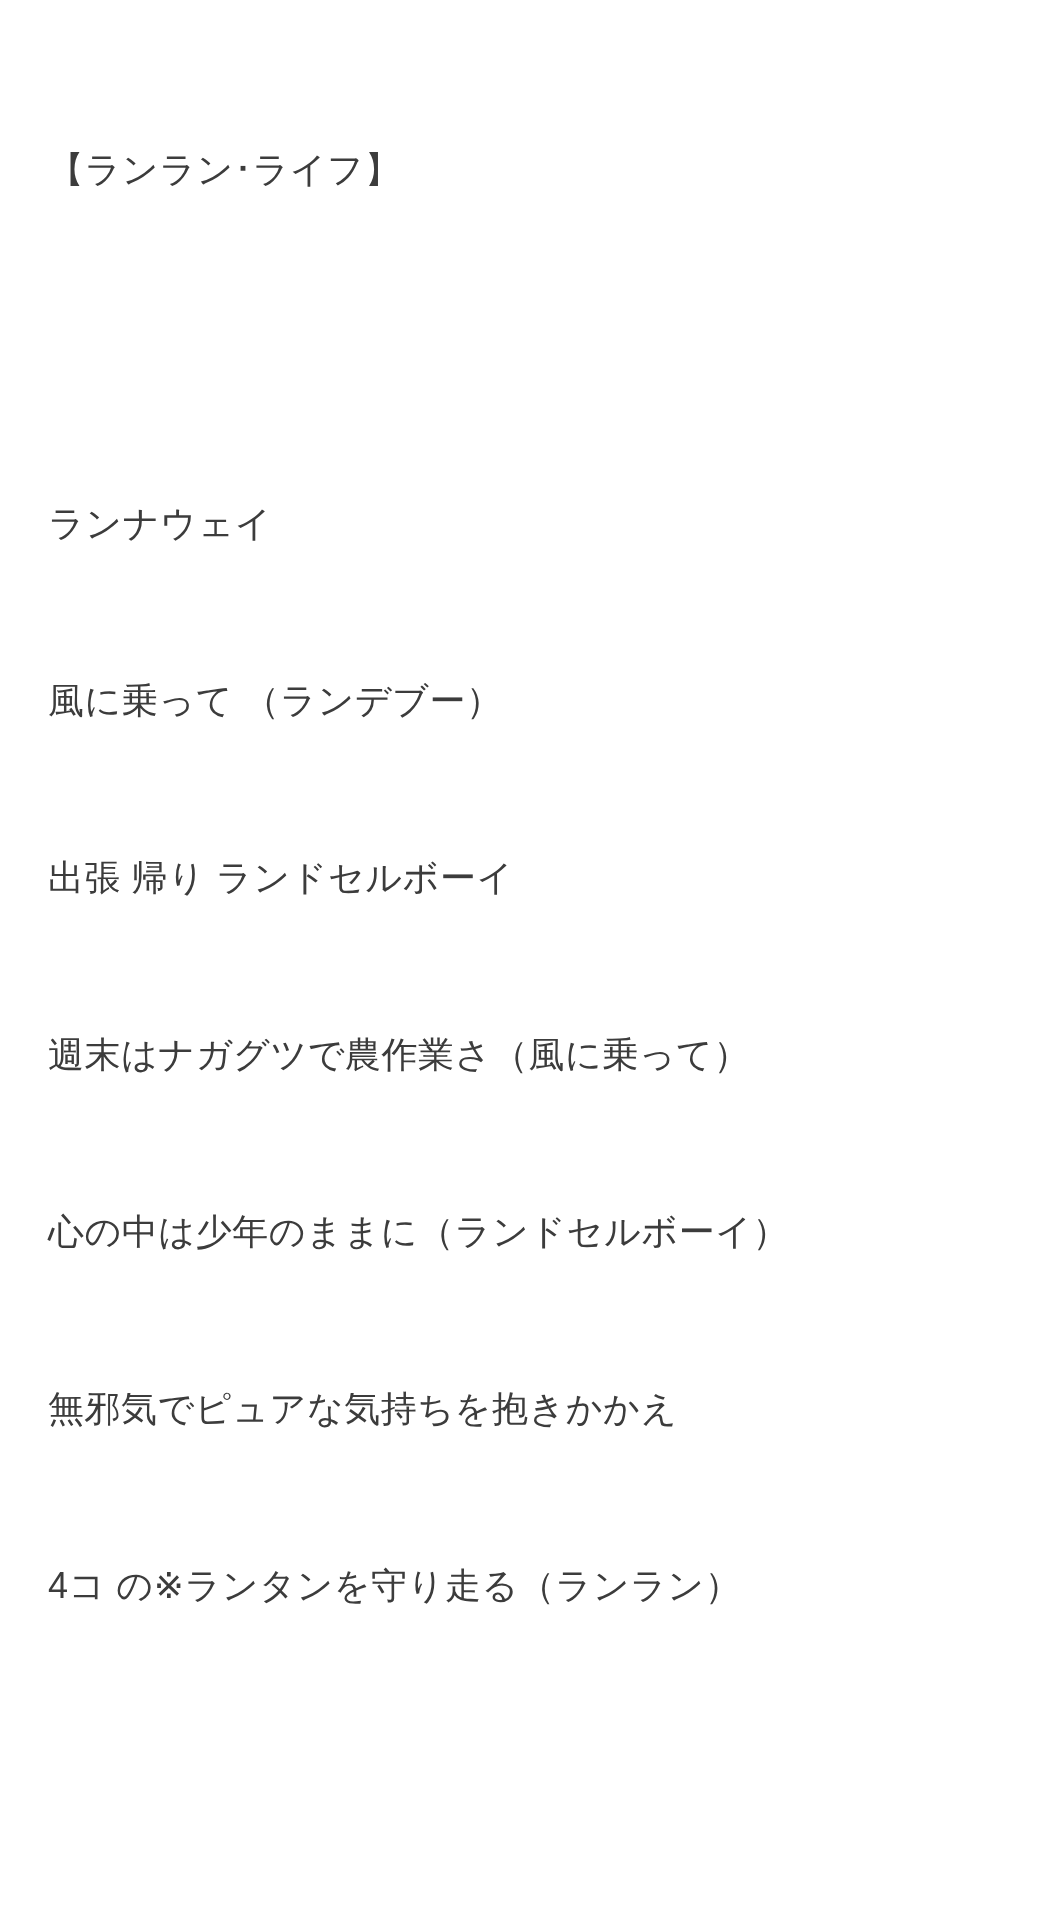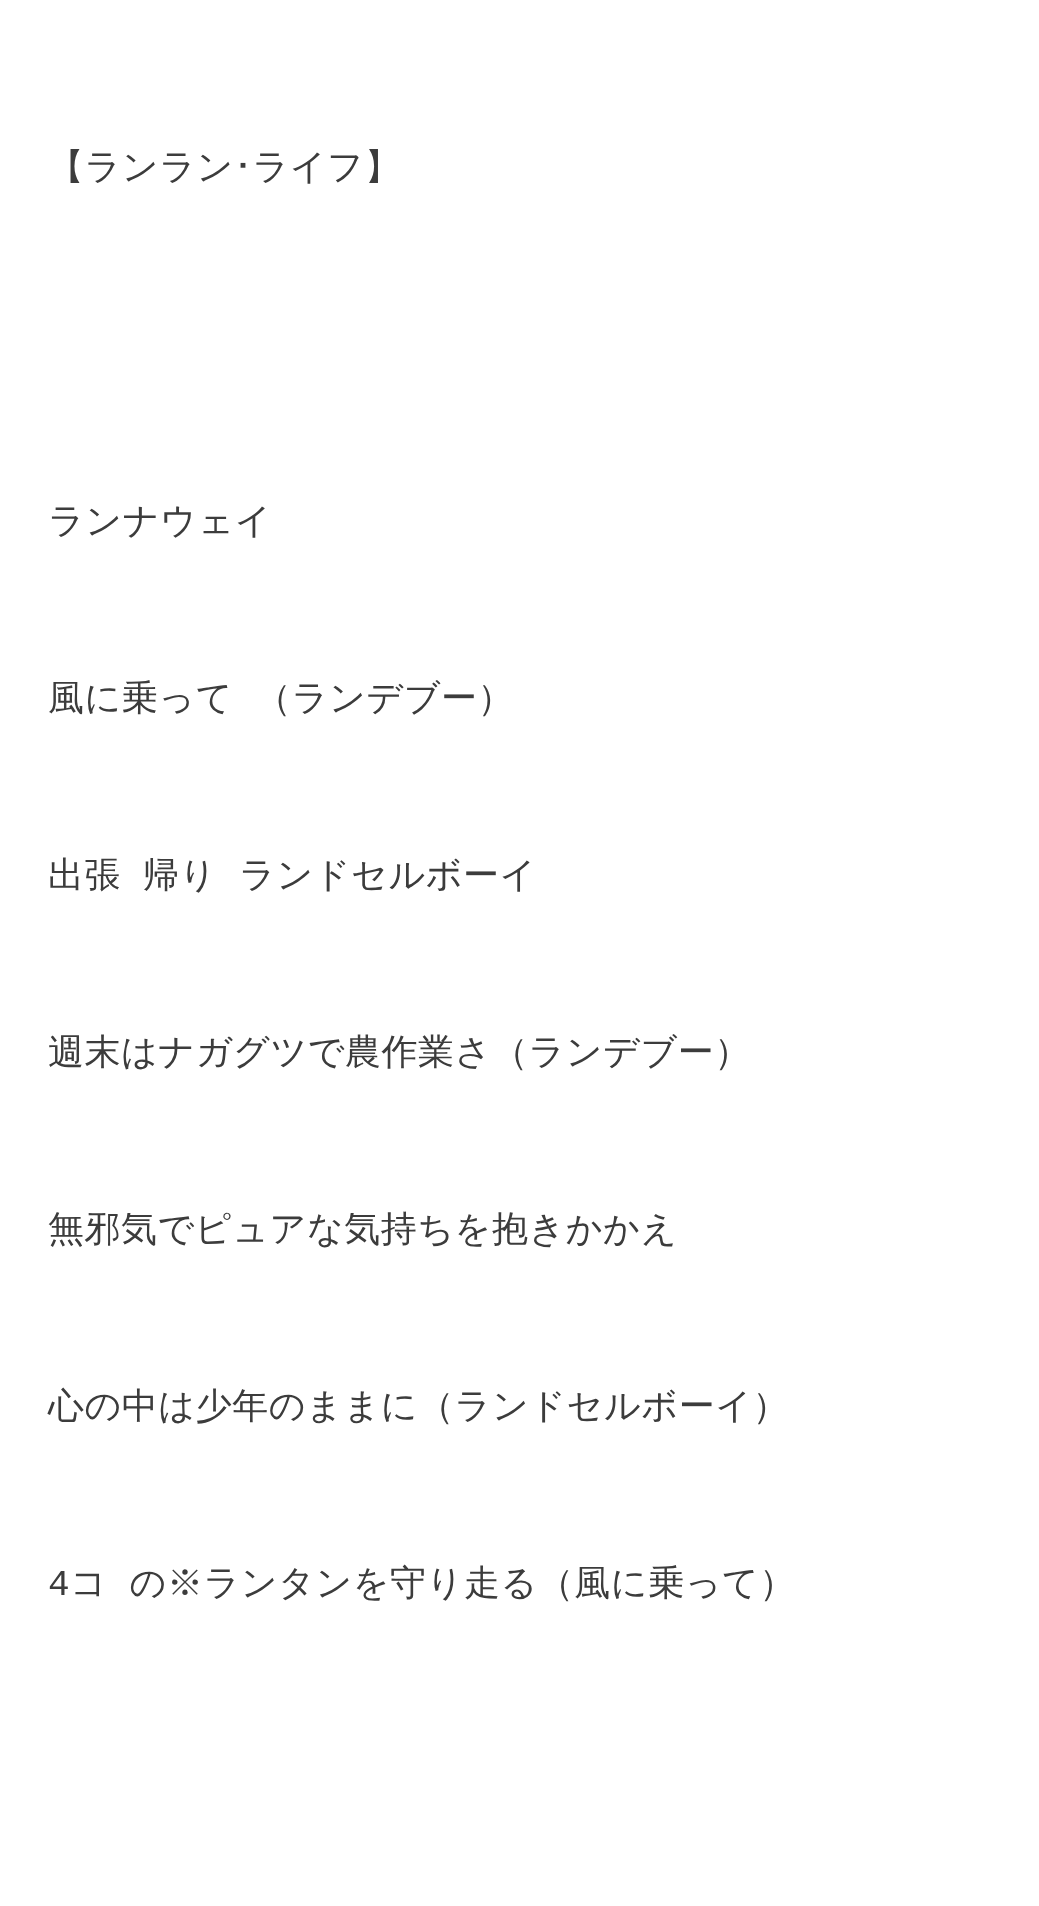--- a/index.html
+++ b/index.html
@@ -25,40 +25,39 @@
     font-size: 36px;
     line-height: 59px;
     letter-spacing: 0.5px;
     color: #3c3c3c;
     white-space: pre-wrap;
     word-break: break-word;
   }
   .line {
     min-height: 59px;
     display: block;
-    font-family: Liberation Mono, monospace;
   }
   .line.blank {
     min-height: 59px;
   }
 </style>
 </head>
 <body>
 
 <div class="page">
   <div class="lyrics">
     <span class="line">【ランラン･ライフ】</span>
     <span class="line blank"></span>
     <span class="line">ランナウェイ</span>
     <span class="line">風に乗って （ランデブー）</span>
     <span class="line">出張 帰り ランドセルボーイ</span>
-    <span class="line">週末はナガグツで農作業さ（ランデブー）</span>
+    <span class="line">週末はナガグツで農作業さ（風に乗って）</span>
+    <span class="line">心の中は少年のままに（ランドセルボーイ）</span>
     <span class="line">無邪気でピュアな気持ちを抱きかかえ</span>
-    <span class="line">心の中は少年のままに（ランドセルボーイ）</span>
-    <span class="line">4コ の※ランタンを守り走る（風に乗って）</span>
+    <span class="line">4コ の※ランタンを守り走る（ランラン）</span>
     
     
     
     
     
     
     
     
     
     

